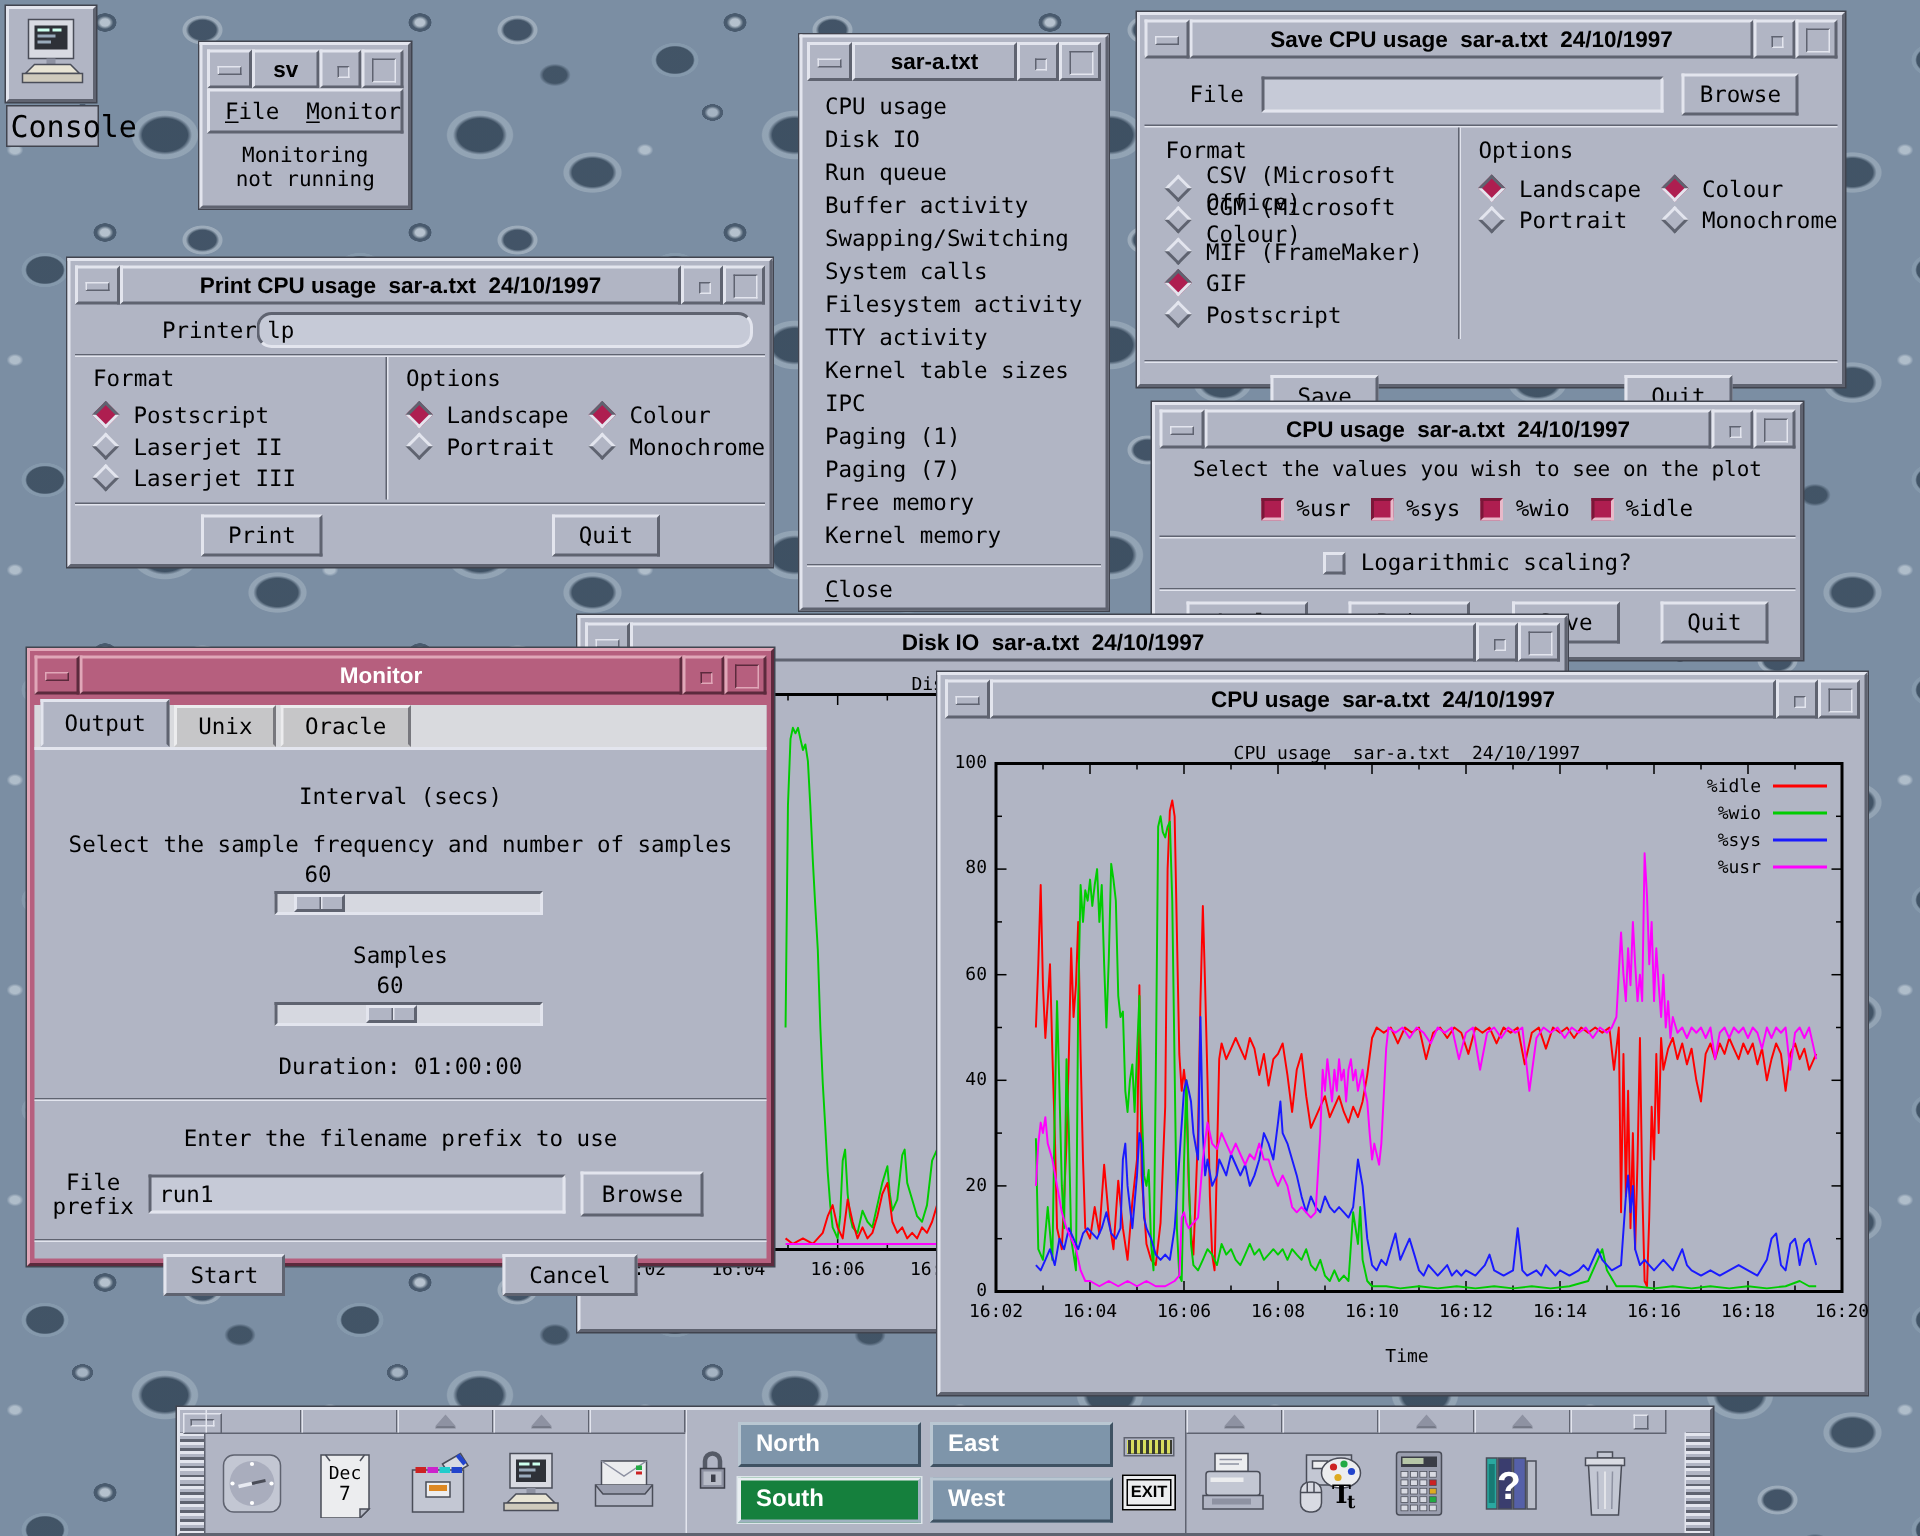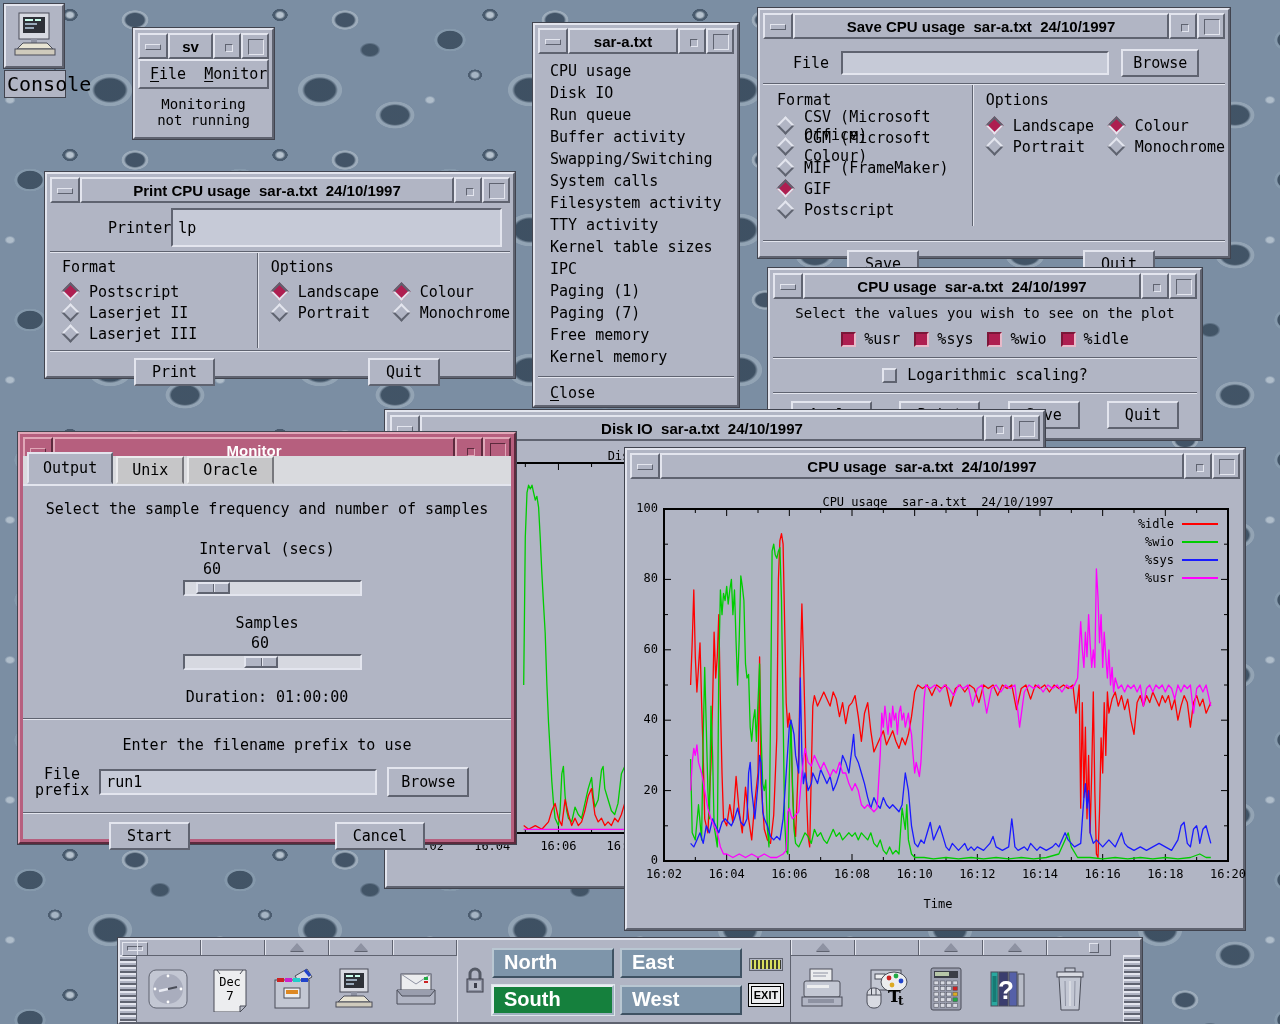--- a/index.html
+++ b/index.html
@@ -89,21 +89,21 @@
   .ptabs{height:15px;display:flex;border-bottom:1px solid var(--lo);}
   .ptab{width:62px;border-right:1px solid var(--lo);border-left:1px solid var(--hi);position:relative;}
   .ptab .arrow{position:absolute;left:50%;top:3px;margin-left:-7px;width:0;height:0;
       border-left:7px solid transparent;border-right:7px solid transparent;border-bottom:8px solid #8e92a2;
       filter:drop-shadow(0 1px 0 var(--lo));}
   .picons{flex:1;display:flex;}
   .pcell{width:62px;display:flex;align-items:center;justify-content:center;}
   .switch{display:flex;align-items:center;padding:0 6px;gap:6px;border-left:1px solid var(--hi);}
   .wsgrid{display:grid;grid-template-columns:122px 122px;grid-auto-flow:column;grid-template-rows:30px 30px;gap:7px 6px;}
   .ws-btn{background:var(--steel);border:2px solid;border-color:var(--steelhi) var(--steello) var(--steello) var(--steelhi);
-      color:#fff;font-family:"Liberation Sans",sans-serif;font-weight:bold;font-size:20px;
+      color:#fff;font-family:"Liberation Sans",sans-serif;font-weight:bold;font-size:16px;
       display:flex;align-items:center;padding-left:10px;}
   .ws-btn.active{background:#15803d;border-color:#e9eef2 #9fb2c0 #9fb2c0 #e9eef2;box-shadow:0 0 0 1px #dde5ea;}
   .busy{width:30px;height:9px;background:#3a3c30;border:1px solid var(--lo);
       background-image:repeating-linear-gradient(90deg,#d8de5e 0 2px,#3a3c30 2px 4px);background-clip:content-box;padding:1px;}
   .exit{width:34px;height:22px;background:#ecedef;border:1px solid #000;box-shadow:inset 0 0 0 2px #ecedef, inset 0 0 0 3px #000;
       display:flex;align-items:center;justify-content:center;
       font-family:"Liberation Sans",sans-serif;font-size:11px;font-weight:bold;color:#000;}
   .pminibox{position:absolute;width:24px;height:12px;background:var(--bg);border:1px solid;
       border-color:var(--hi) var(--lo) var(--lo) var(--hi);}
   .pminibox .dash{position:absolute;left:4px;right:4px;top:3px;height:3px;background:var(--bg);
@@ -290,21 +290,21 @@
     <div class="tbseg tb-min">
         <span class="dot"></span>
       </div>
     <div class="tbseg tb-max">
         <span class="sq"></span>
       </div>
   </div>
   <div class="client" style="top:31px;">
     <div style="display:flex;align-items:center;gap:0;padding:3px 8px 4px 58px;">
       <span class="lbl">Printer</span>
-      <input class="field" style="flex: 1 1 0%; height: 39px;" value="lp">
+      <input class="field" style="flex: 1 1 0%; height: 24px; border-radius: 10px;" value="lp">
     </div>
     <div class="hsep"></div>
     <div style="display:flex;">
       <div style="width:233px;padding:5px 0 4px 12px;">
         <div class="lbl" style="margin-bottom:5px;">Format</div>
         <div>
             <div class="opt-row">
               <span class="diamond sel"></span>
               <span>Postscript</span>
             </div>
@@ -509,28 +509,28 @@
         <span class="dash"></span>
       </div>
     <div class="tbseg tb-title"><span>Monitor</span></div>
     <div class="tbseg tb-min">
         <span class="dot"></span>
       </div>
     <div class="tbseg tb-max">
         <span class="sq"></span>
       </div>
   </div>
-  <div class="client" style="top:22px;">
+  <div class="client" style="top:36px;">
     <div class="tabs">
         <div class="tab active">Output</div>
         <div class="tab">Unix</div>
         <div class="tab">Oracle</div>
       </div>
+    <div class="mono15" style="text-align:center;margin-top:22px;">Interval (secs)</div>
     <div class="mono15" style="text-align:center;margin-top:14px;">Select the sample frequency and number of samples</div>
-    <div class="mono15" style="text-align:center;margin-top:22px;">Interval (secs)</div>
     <div class="mono15" style="margin:2px 0 0 180px;">60</div>
     <div class="trough" style="margin:2px 0 0 160px;width:175px;">
       <span class="thumb" style="left: 11px;">
           <i></i>
         </span>
     </div>
     <div class="mono15" style="text-align:center;margin-top:18px;">Samples</div>
     <div class="mono15" style="margin:2px 0 0 228px;">60</div>
     <div class="trough" style="margin:2px 0 0 160px;width:175px;">
       <span class="thumb" style="left: 59px;">

